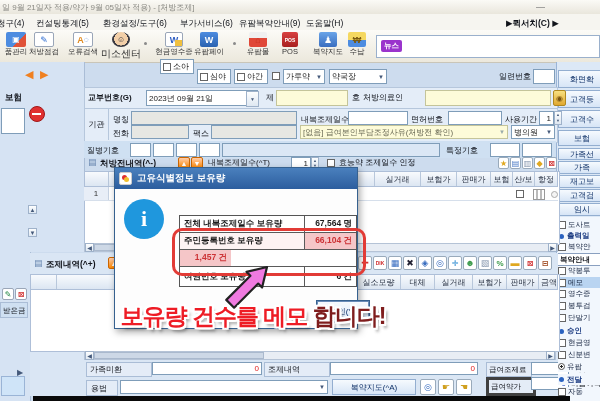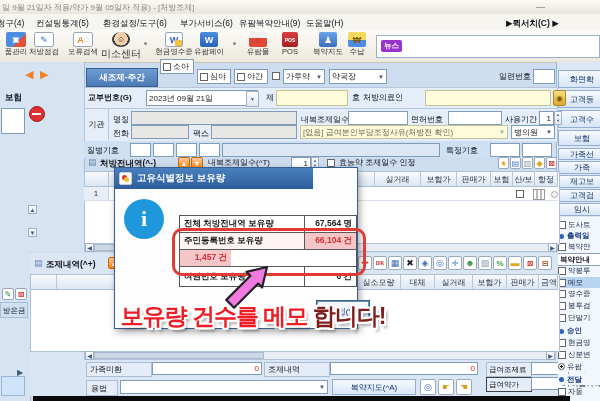--- a/index.html
+++ b/index.html
@@ -219,23 +219,20 @@
     </div>
   <div class="sideitem" style="top:374px;height:11px;z-index:3;">
       <span style="display:inline-block;width:5px;height:5px;border-radius:50%;background:#2a62c0;margin:0 3px 0 1px;flex:none;"></span>
       <span class="b" style="color:#1a3a80;">전달</span>
     </div>
   <div class="sideitem" style="top:387px;height:10px;z-index:3;">
       <span class="cbi"></span>
       <span>자동</span>
     </div>
 
-  <div class="abs" style="left:86px;top:68px;width:70px;height:17px;background:linear-gradient(#6f9bd0,#4a7ab5);border:1px solid #35608f;color:#fff;font-size:8.5px;font-weight:bold;display:flex;align-items:center;justify-content:center;">
-    <span>새조제-주간</span>
-  </div>
   <div class="inp" style="left:160px;top:59px;width:34px;height:15px;text-align:right;">
     <span class="cbi"></span>
       <span>소아</span>
   </div>
   <div class="inp" style="left:197px;top:69px;width:34px;height:15px;">
     <span class="cbi"></span>
       <span>심야</span>
   </div>
   <div class="inp" style="left:234px;top:69px;width:34px;height:15px;">
     <span class="cbi"></span>
@@ -426,21 +423,21 @@
   <div class="inp" style="left:330px;top:362px;width:148px;height:13px;justify-content:flex-end;color:#e02020;">
     <span>0</span>
   </div>
   <div class="abs" style="left:486px;top:362px;width:44px;height:13px;background:#e4ecf7;border:1px solid #aabdd6;overflow:hidden;">
     <span class="lbl" style="left:2px;top:2px;font-size:7.5px;">급여조제료</span>
   </div>
   <div class="inp" style="left:531px;top:362px;width:38px;height:13px;justify-content:flex-end;color:#1a46c8;">
     <span>0</span>
   </div>
   <span class="lbl" style="left:571px;top:364px;font-size:7.5px;z-index:1;">비급여조제</span>
-  <div class="abs" style="left:486px;top:377px;width:44px;height:13px;background:#e4ecf7;border:1px solid #404040;overflow:hidden;">
+  <div class="abs" style="left:486px;top:377px;width:44px;height:13px;background:#e4ecf7;border:3px solid #404040;overflow:hidden;">
     <span class="lbl" style="left:2px;top:2px;font-size:7.5px;">급여약가</span>
   </div>
   <div class="inp" style="left:531px;top:377px;width:38px;height:13px;justify-content:flex-end;color:#1a46c8;">
     <span>0</span>
   </div>
   <span class="lbl" style="left:571px;top:379px;font-size:7.5px;z-index:1;">비급여약가</span>
 
   <div class="abs" style="left:86px;top:380px;width:30px;height:14px;background:#e4ecf7;border:1px solid #aabdd6;">
     <span class="lbl" style="left:4px;top:3px;">용법</span>
   </div>
@@ -448,35 +445,35 @@
     <span style="font-size:6px;color:#44597a;">▼</span>
   </div>
   <div class="btn" style="left:332px;top:379px;width:84px;height:16px;">
     <span>복약지도(^A)</span>
   </div>
   <div class="tile" style="left:420px;top:379px;width:16px;height:16px;background:#fff;border:1px solid #9ab;color:#3a6ec0;font-size:9px;">◎</div>
   <div class="tile" style="left:438px;top:379px;width:16px;height:16px;background:#fff;border:1px solid #9ab;color:#d0a020;font-size:9px;">☛</div>
   <div class="tile" style="left:456px;top:379px;width:16px;height:16px;background:#fff;border:1px solid #9ab;color:#d0a020;font-size:9px;">☚</div>
 
   <div class="abs" style="left:114px;top:167px;width:242px;height:160px;background:#fdfdfd;border:1px solid #36618f;box-shadow:2px 3px 7px rgba(0,0,0,.35);z-index:10;">
-    <div class="abs" style="left:0;top:0;width:198px;height:21px;background:linear-gradient(#4a80bd,#2c5d9e);display:flex;align-items:center;">
+    <div class="abs" style="left:0;top:0;width:242px;height:21px;background:linear-gradient(#4a80bd,#2c5d9e);display:flex;align-items:center;">
       <span class="tile" style="position:relative;width:13px;height:13px;margin:0 5px 0 4px;background:#fff;border:1px solid #ccc;border-radius:2px;">
         <span style="position:absolute;left:2px;top:2px;width:5px;height:5px;background:#e03030;border-radius:50%;"></span>
         <span style="position:absolute;right:2px;bottom:2px;width:5px;height:5px;background:#f0c030;border-radius:50%;"></span>
       </span>
       <span style="color:#fff;font-size:9.5px;font-weight:bold;">고유식별정보 보유량</span>
     </div>
     <div class="abs" style="left:9px;top:31px;width:40px;height:40px;border-radius:50%;background:#1f97dd;color:#fff;
                 display:flex;align-items:center;justify-content:center;font-weight:bold;font-size:22px;font-family:'Liberation Serif','DejaVu Serif',serif;">
       <span>i</span>
     </div>
 
     <div class="abs" style="left:64px;top:47px;width:176px;height:70px;border:1px solid #555;background:#fff;">
       <div class="abs" style="left:0;top:0;width:176px;height:17px;display:flex;border-bottom:1px solid #5a5a5a;box-sizing:border-box;">
-        <div class="dlg-row-label" style="width:125px;">전체 처방전내역 보유량</div>
+        <div class="dlg-row-label" style="width:125px;">전체 내복조제일수 보유량</div>
         <div class="dlg-row-val" style="width:51px;">67,564 명</div>
       </div>
       <div class="abs" style="left:0;top:17px;width:176px;height:17px;display:flex;border-bottom:1px solid #5a5a5a;box-sizing:border-box;">
         <div class="dlg-row-label" style="width:125px;background:#fdf3f3;">주민등록번호 보유량</div>
         <div class="dlg-row-val" style="width:51px;background:#f5c6c8;color:#cc3336;">66,104 건</div>
       </div>
       <div class="abs" style="left:0;top:34px;width:176px;height:17px;display:flex;border-bottom:1px solid #5a5a5a;box-sizing:border-box;">
         <div class="dlg-row-val" style="width:51px;background:#f5c6c8;color:#cc3336;">1,457 건</div>
       </div>
       <div class="abs" style="left:0;top:51px;width:176px;height:19px;display:flex;box-sizing:border-box;">

